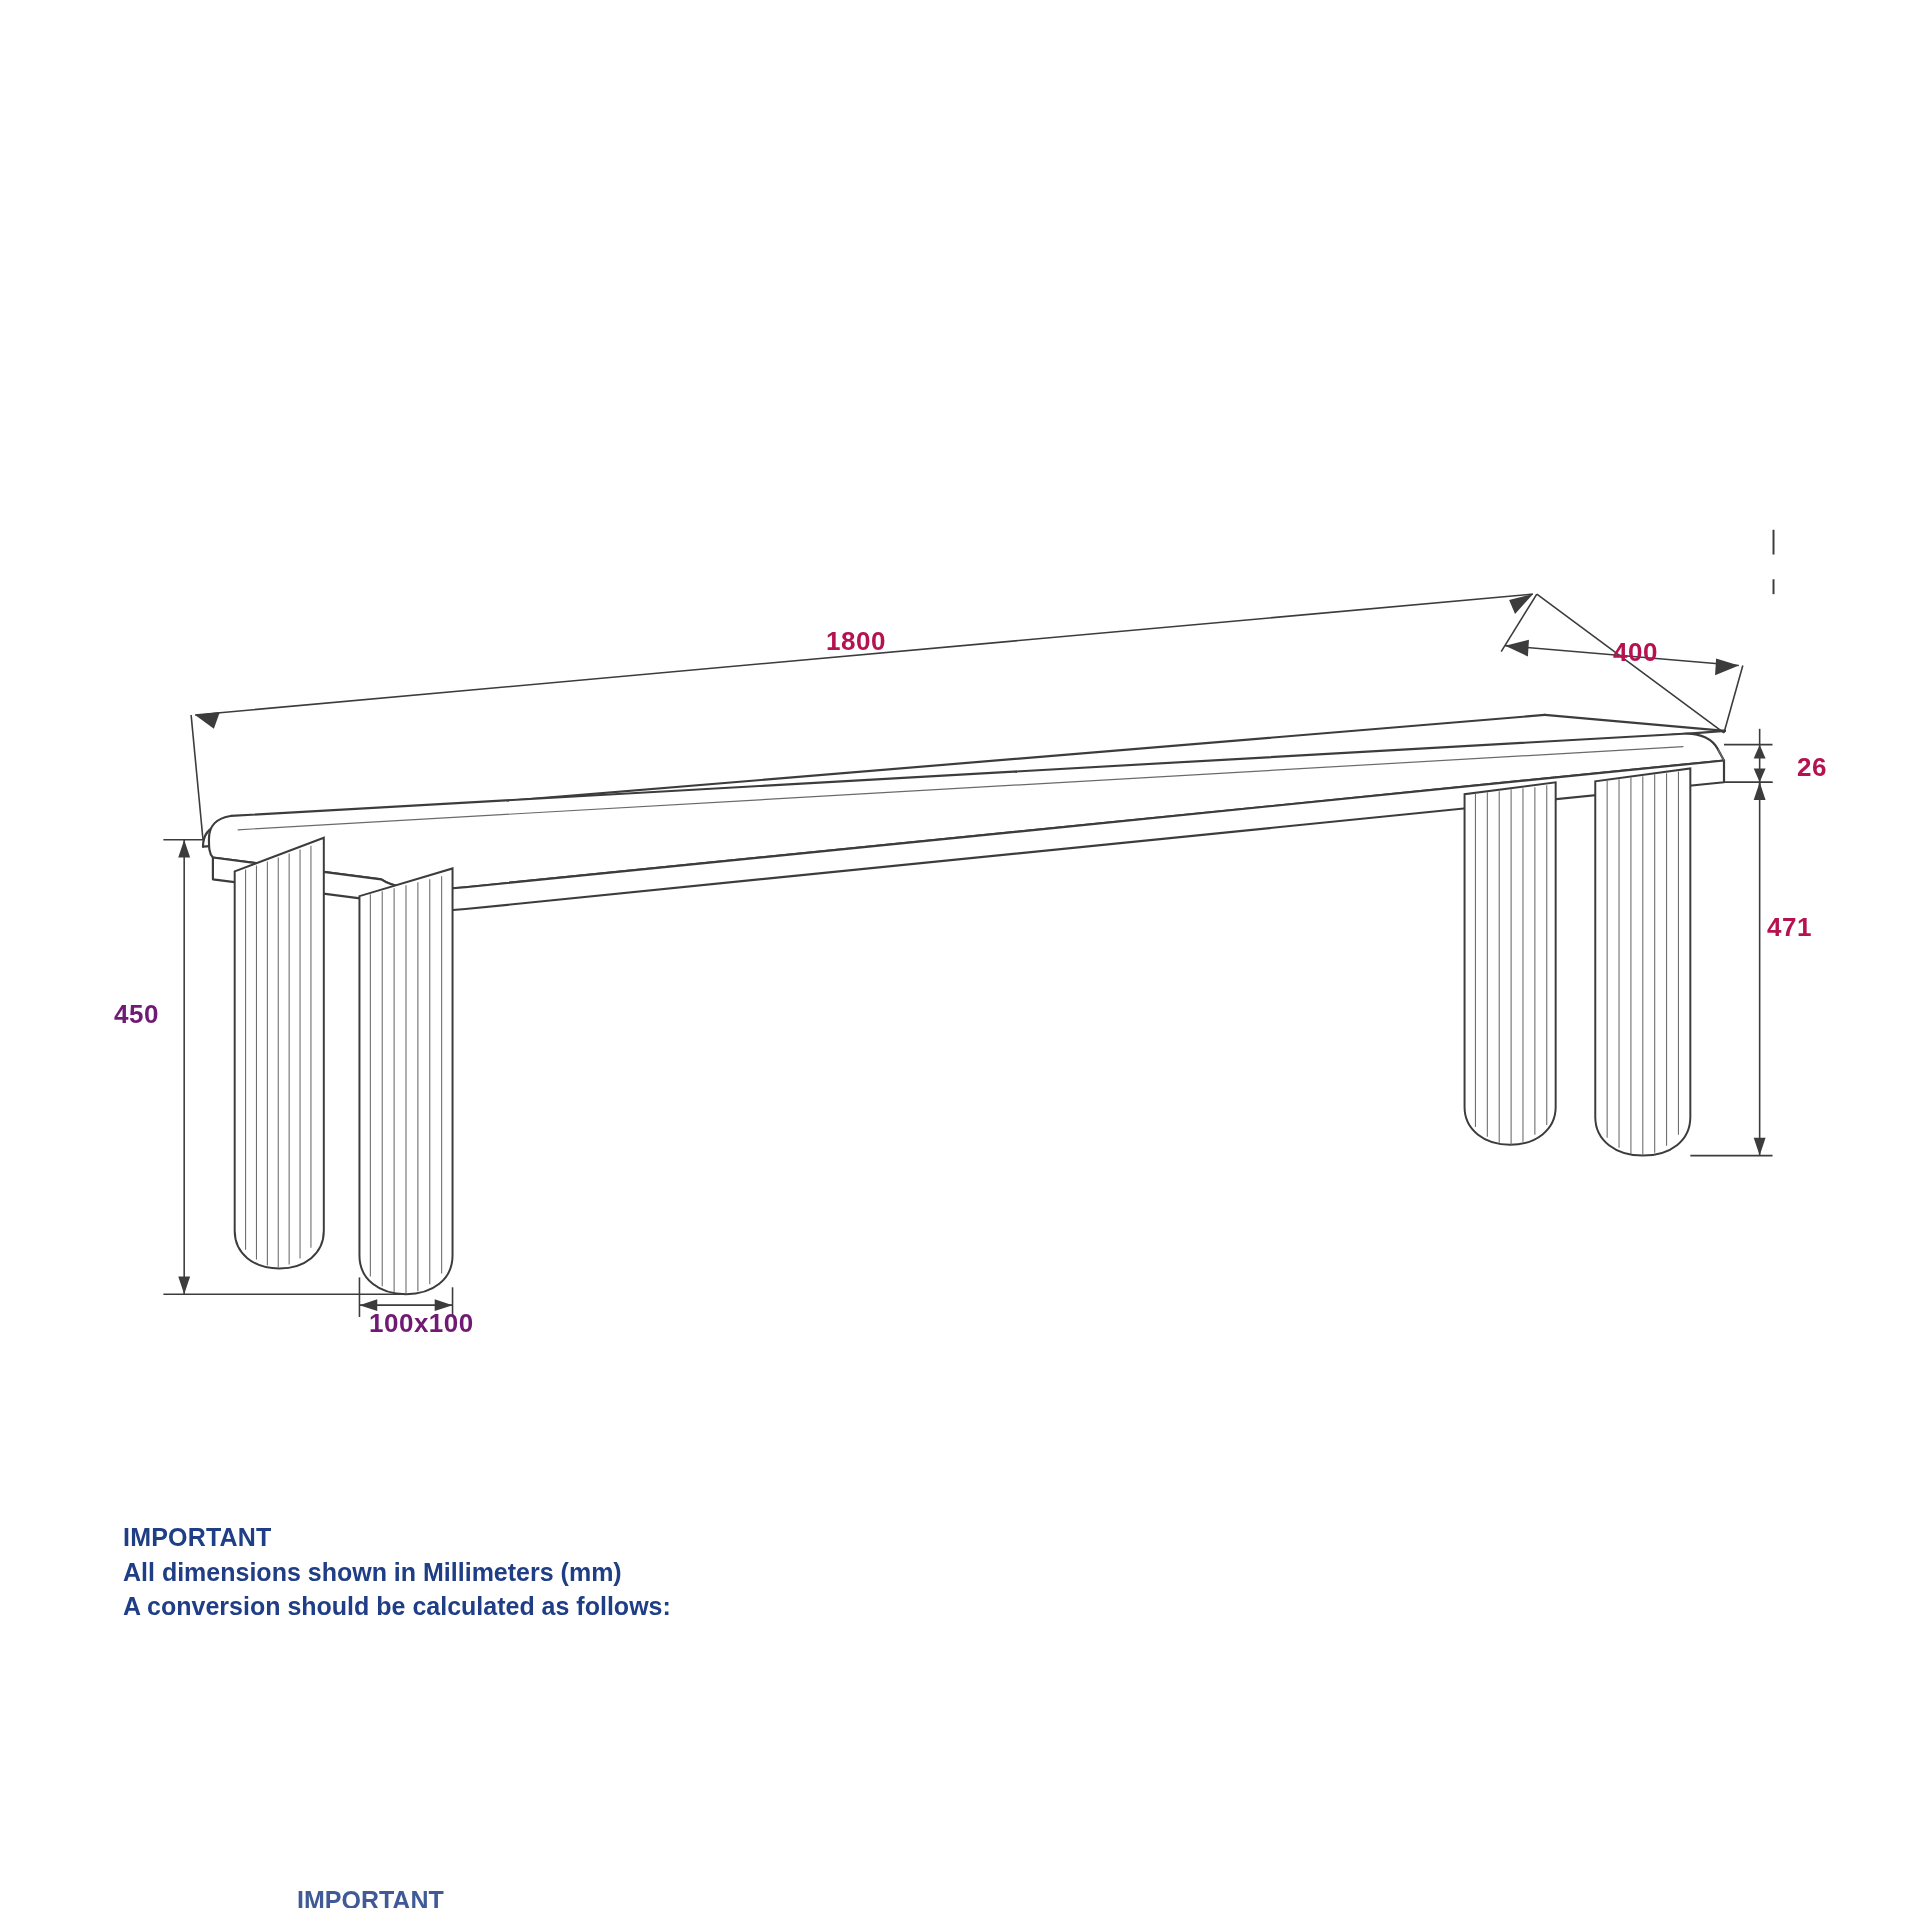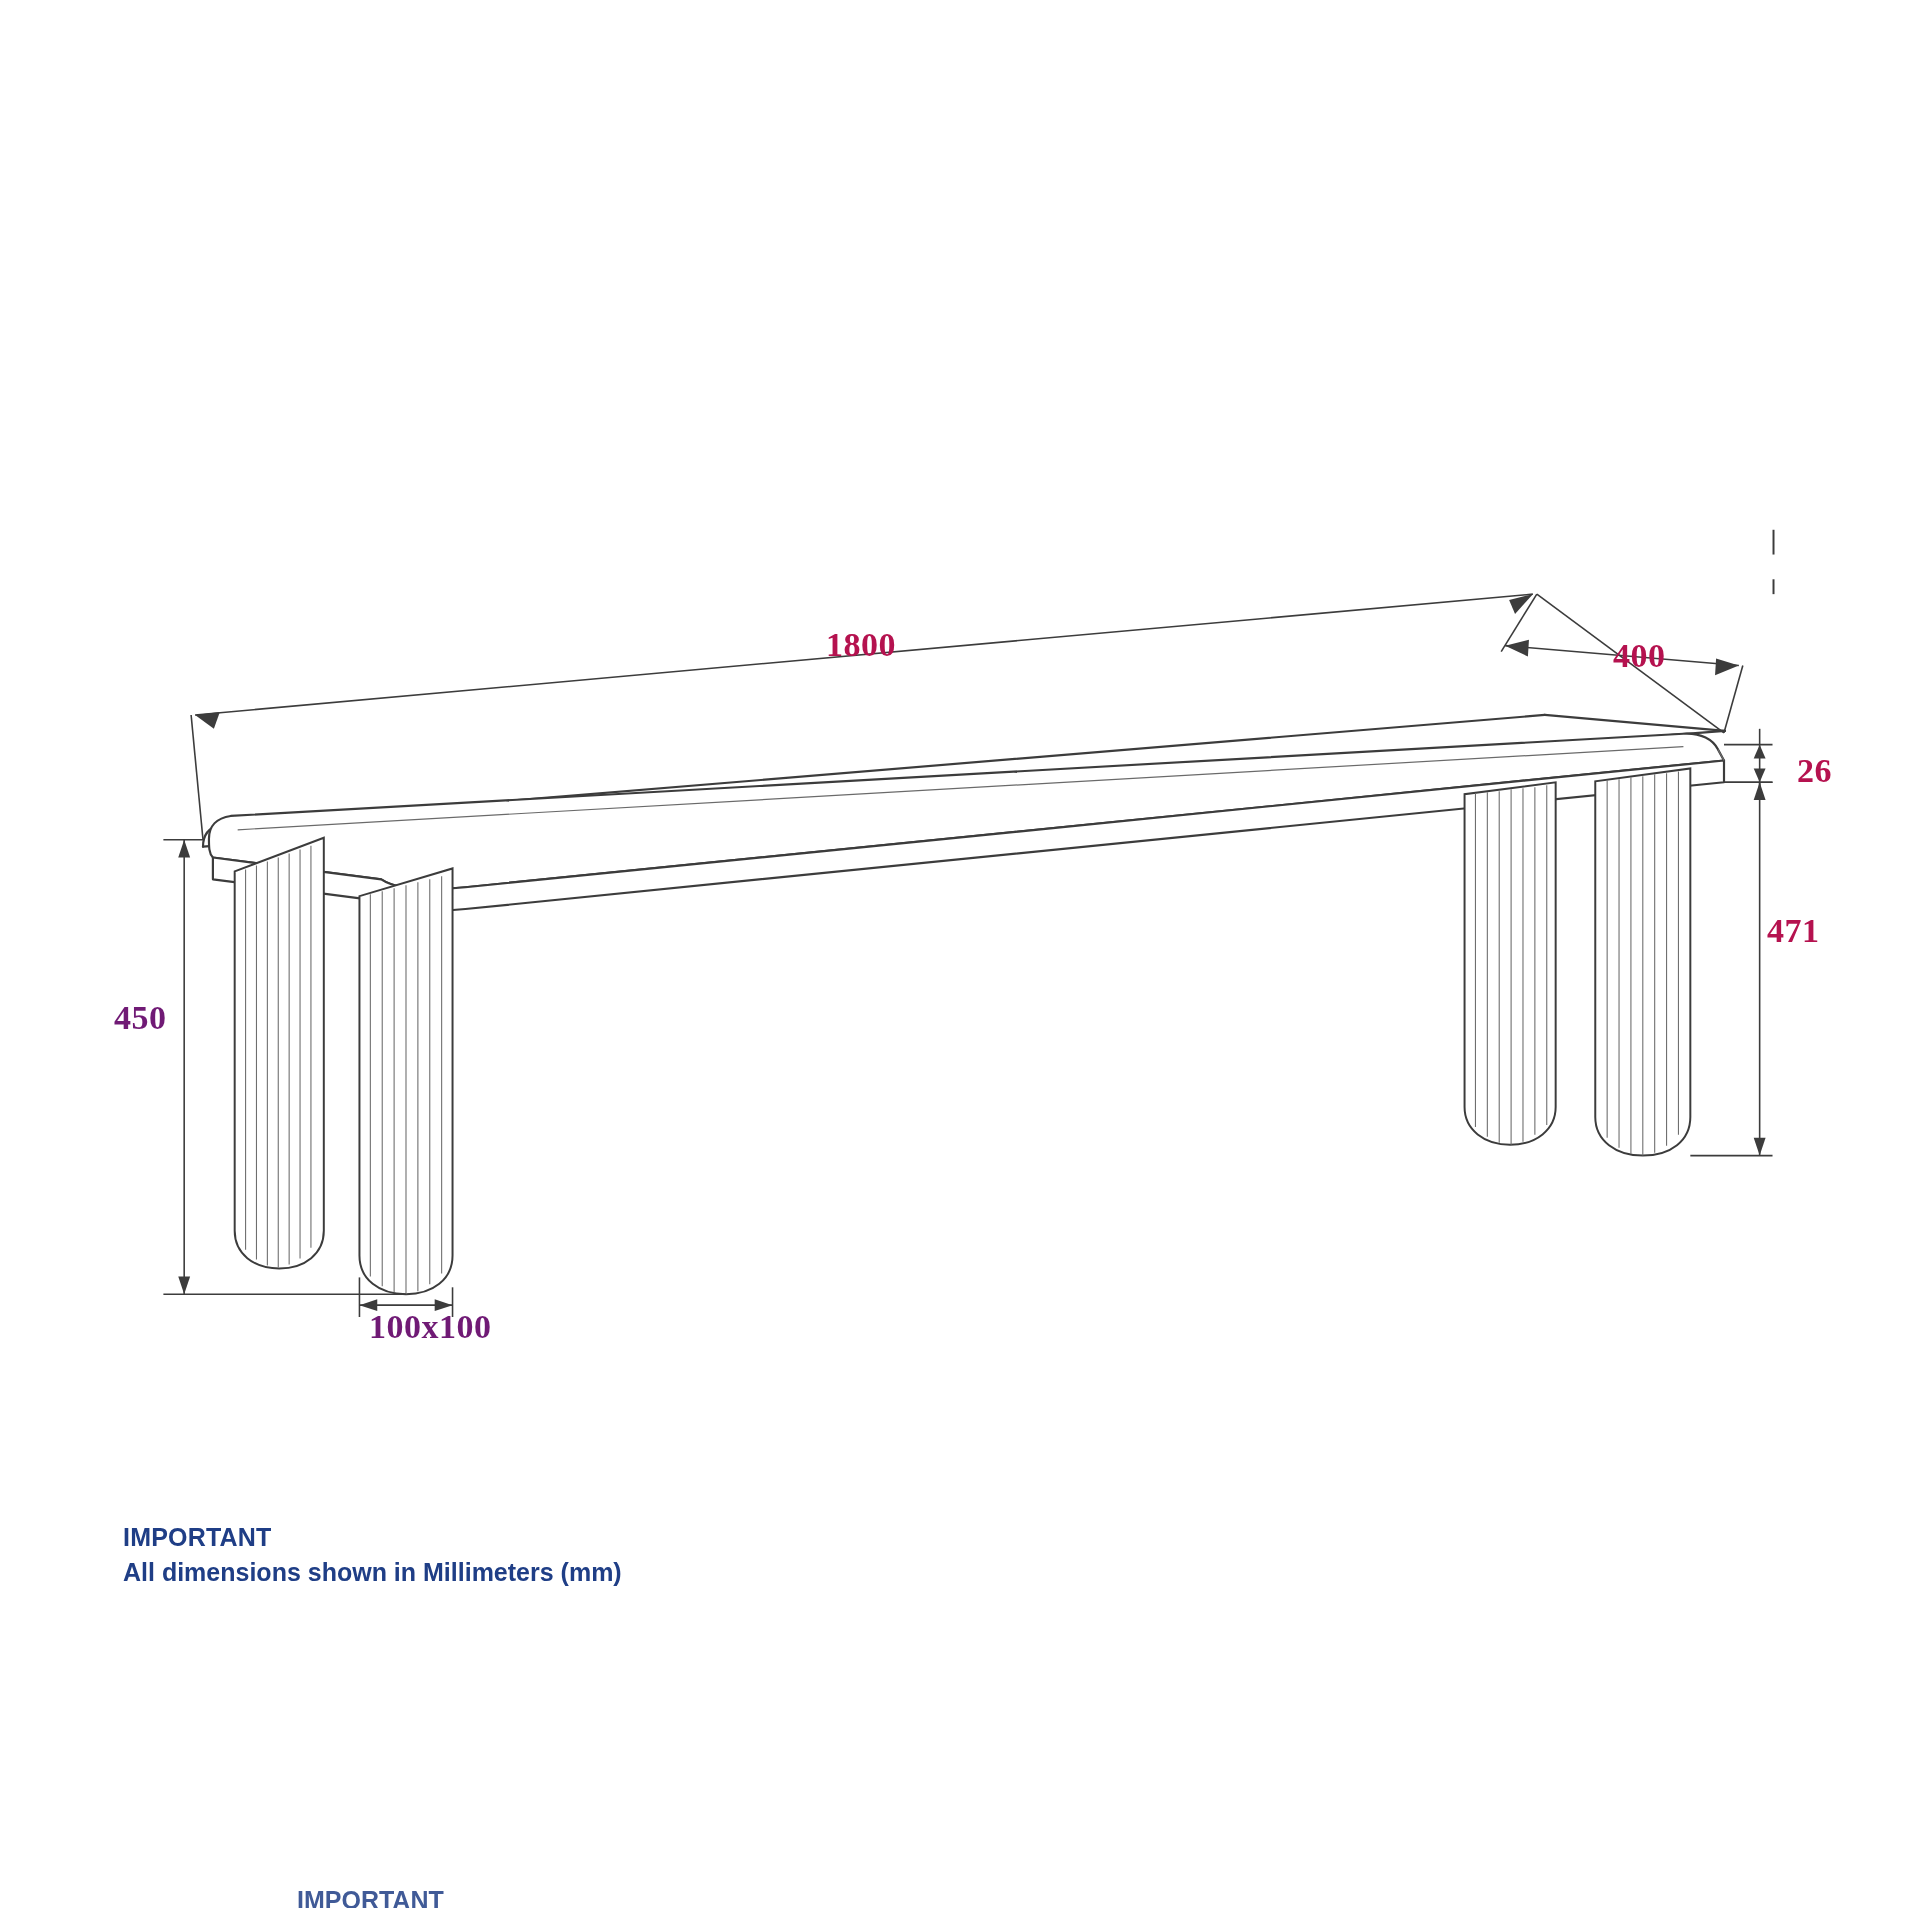--- a/index.html
+++ b/index.html
@@ -17,22 +17,22 @@
   #drawing {
     position: absolute;
     left: 0;
     top: 0;
     width: 1927px;
     height: 1927px;
   }
   .dim-label {
     position: absolute;
     color: #b5124f;
-    font-family: Liberation Serif, serif;
-    font-size: 34px;
+    font-family: Liberation Sans, sans-serif;
+    font-size: 26px;
     font-weight: 700;
     letter-spacing: 0.5px;
     white-space: nowrap;
   }
   .dim-label.blue {
     color: #701a75;
   }
   .notes {
     position: absolute;
     left: 123px;
@@ -247,16 +247,17 @@
 <div class="dim-label" style="left:826px; top:626px;">1800</div>
 <div class="dim-label" style="left:1613px; top:637px;">400</div>
 <div class="dim-label" style="left:1797px; top:752px;">26</div>
 <div class="dim-label" style="left:1767px; top:912px;">471</div>
 <div class="dim-label blue" style="left:114px; top:999px;">450</div>
 <div class="dim-label blue" style="left:369px; top:1308px;text-align:right;">100x100</div>
 
 <div class="notes">
   <div class="title">IMPORTANT</div>
   <div class="line">All dimensions shown in Millimeters (mm)</div>
+  <div class="line">A conversion should be calculated as follows:</div>
 </div>
 
 <div class="notes-faint">IMPORTANT</div>
 
 
 </body></html>

